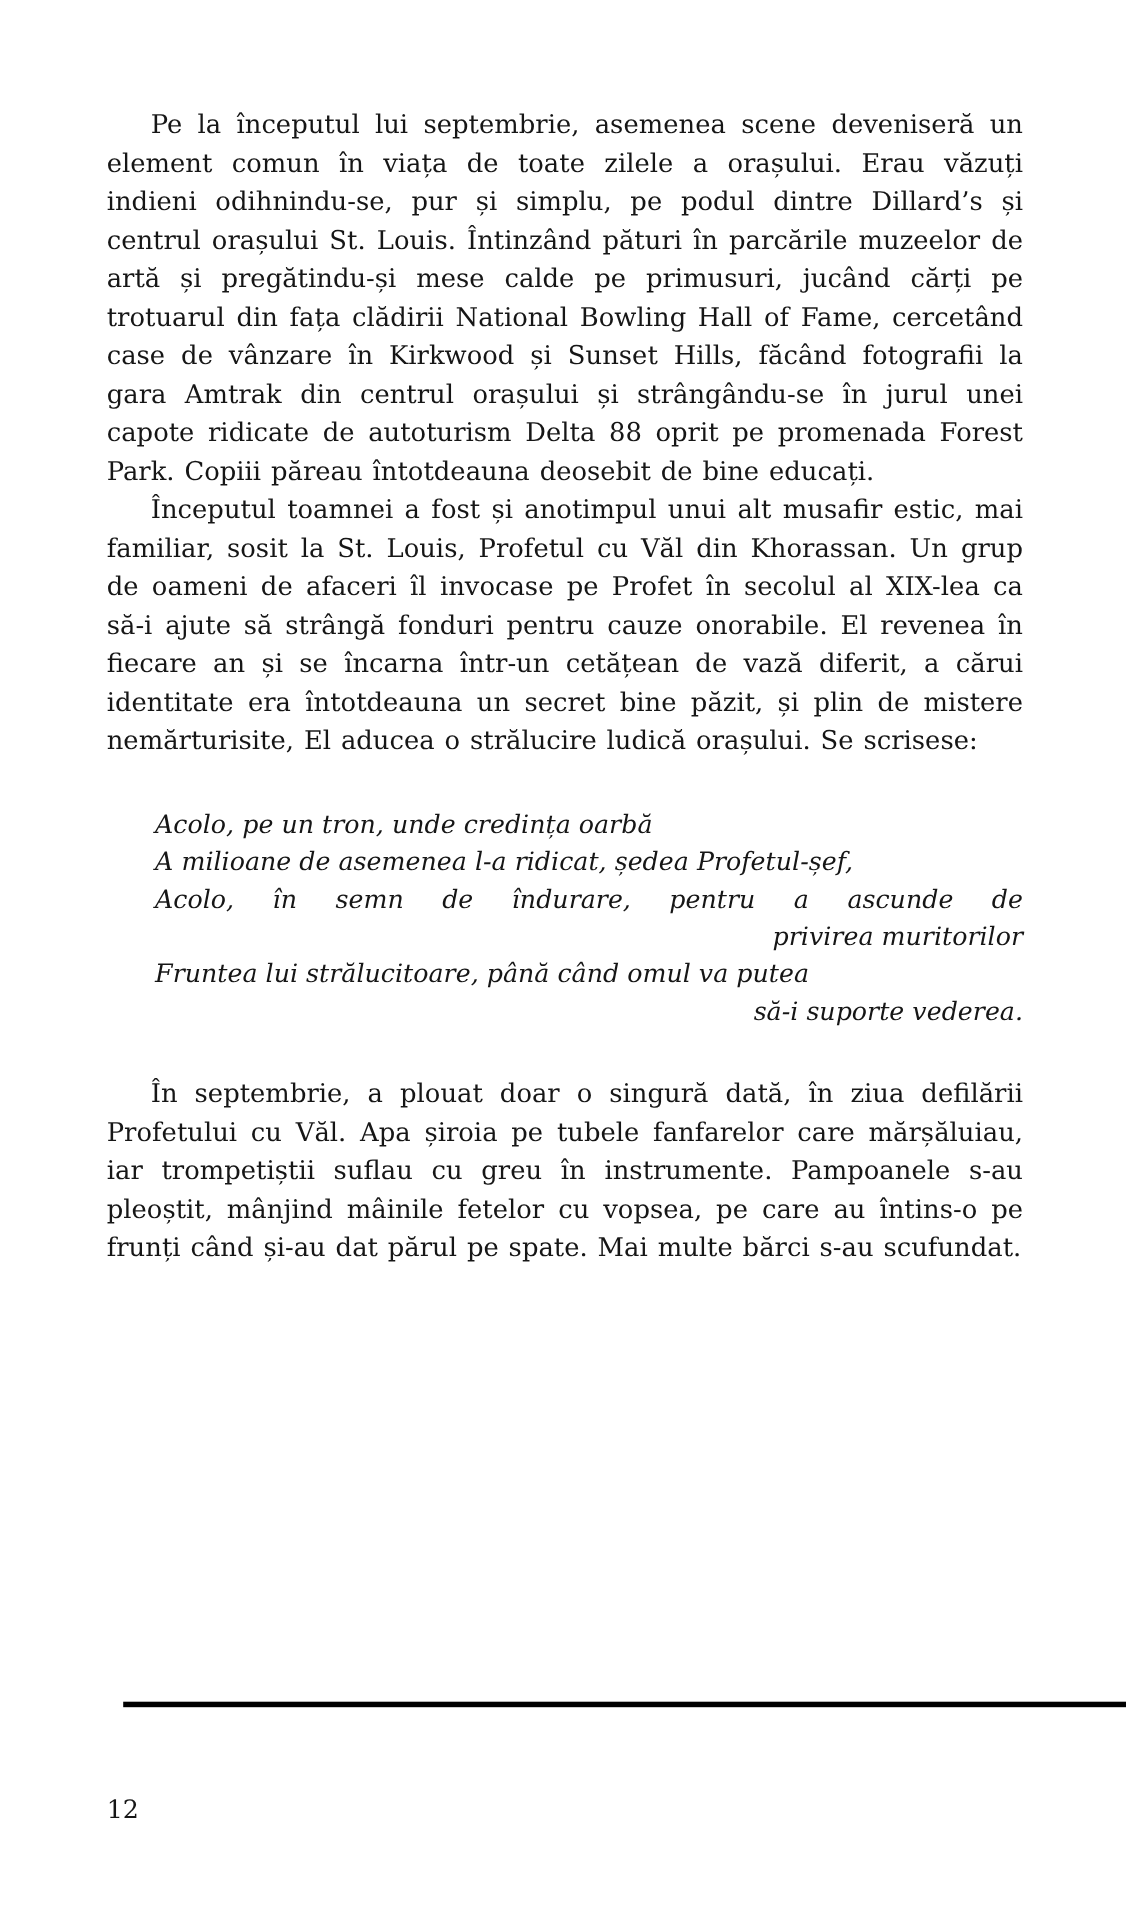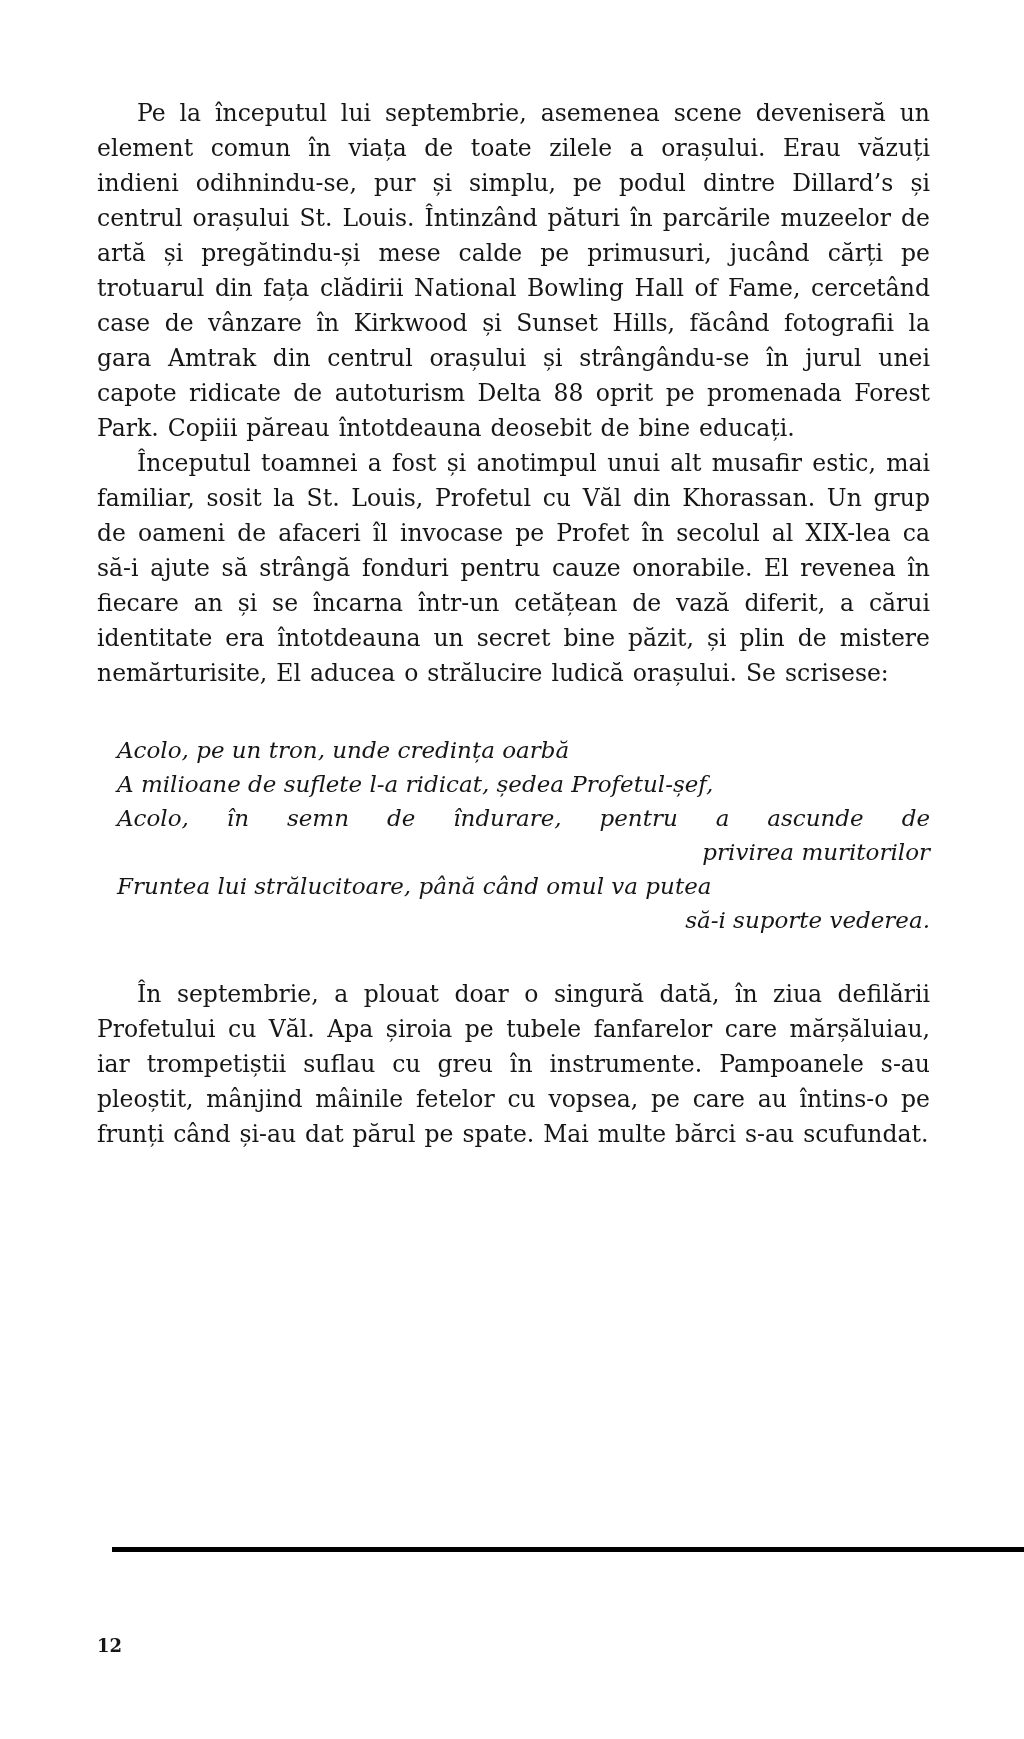--- a/index.html
+++ b/index.html
@@ -31,43 +31,42 @@
   }
   .para {
     font-size: 23.5px;
     line-height: 35px;
     text-align: justify;
     text-indent: 40px;
     margin: 0;
     word-spacing: 1.5px;
   }
   .verse {
-    margin: 42px 0 40px 20px;
+    margin: 42px 0 40px 44px;
     font-style: italic;
     font-size: 23px;
     line-height: 34px;
   }
   .verse-line {
     white-space: normal;
   }
   .verse-line.cont {
     padding-left: 47px;
     text-align: right;
   }
   .verse-line.stretch {
     text-align: justify;
     text-align-last: justify;
   }
   .page-number {
     position: absolute;
     left: 97px;
     top: 1631px;
-    font-size: 18px;
+    font-size: 23px;
     line-height: 30px;
-    font-weight: bold;
   }
   .bottom-edge {
     position: absolute;
     left: 112px;
     right: 0;
     bottom: 0;
     height: 5px;
     background: #000000;
   }
 </style>
@@ -76,21 +75,21 @@
 
 <div class="page">
   <div class="text-block">
 
     <p class="para">Pe la începutul lui septembrie, asemenea scene deveniseră un element comun în viața de toate zilele a orașului. Erau văzuți indieni odihnindu-se, pur și simplu, pe podul dintre Dillard’s și centrul orașului St. Louis. Întinzând pături în parcările muzeelor de artă și pregătindu-și mese calde pe primusuri, jucând cărți pe trotuarul din fața clădirii National Bowling Hall of Fame, cercetând case de vânzare în Kirkwood și Sunset Hills, făcând fotografii la gara Amtrak din centrul orașului și strângându-se în jurul unei capote ridicate de autoturism Delta 88 oprit pe promenada Forest Park. Copiii păreau întotdeauna deosebit de bine educați.</p>
 
     <p class="para">Începutul toamnei a fost și anotimpul unui alt musafir estic, mai familiar, sosit la St. Louis, Profetul cu Văl din Khorassan. Un grup de oameni de afaceri îl invocase pe Profet în secolul al XIX-lea ca să-i ajute să strângă fonduri pentru cauze onorabile. El revenea în fiecare an și se încarna într-un cetățean de vază diferit, a cărui identitate era întotdeauna un secret bine păzit, și plin de mistere nemărturisite, El aducea o strălucire ludică orașului. Se scrisese:</p>
 
     <div class="verse">
       <div class="verse-line">Acolo, pe un tron, unde credința oarbă</div>
-      <div class="verse-line">A milioane de suflete l-a ridicat, ședea Profetul-șef,</div>
+      <div class="verse-line">A milioane de asemenea l-a ridicat, ședea Profetul-șef,</div>
       <div class="verse-line stretch">Acolo, în semn de îndurare, pentru a ascunde de</div>
       <div class="verse-line cont">privirea muritorilor</div>
       <div class="verse-line">Fruntea lui strălucitoare, până când omul va putea</div>
       <div class="verse-line cont">să-i suporte vederea.</div>
     </div>
 
     <p class="para">În septembrie, a plouat doar o singură dată, în ziua defilării Profetului cu Văl. Apa șiroia pe tubele fanfarelor care mărșăluiau, iar trompetiștii suflau cu greu în instrumente. Pampoanele s-au pleoștit, mânjind mâinile fetelor cu vopsea, pe care au întins-o pe frunți când și-au dat părul pe spate. Mai multe bărci s-au scufundat.</p>
 
   </div>
 

